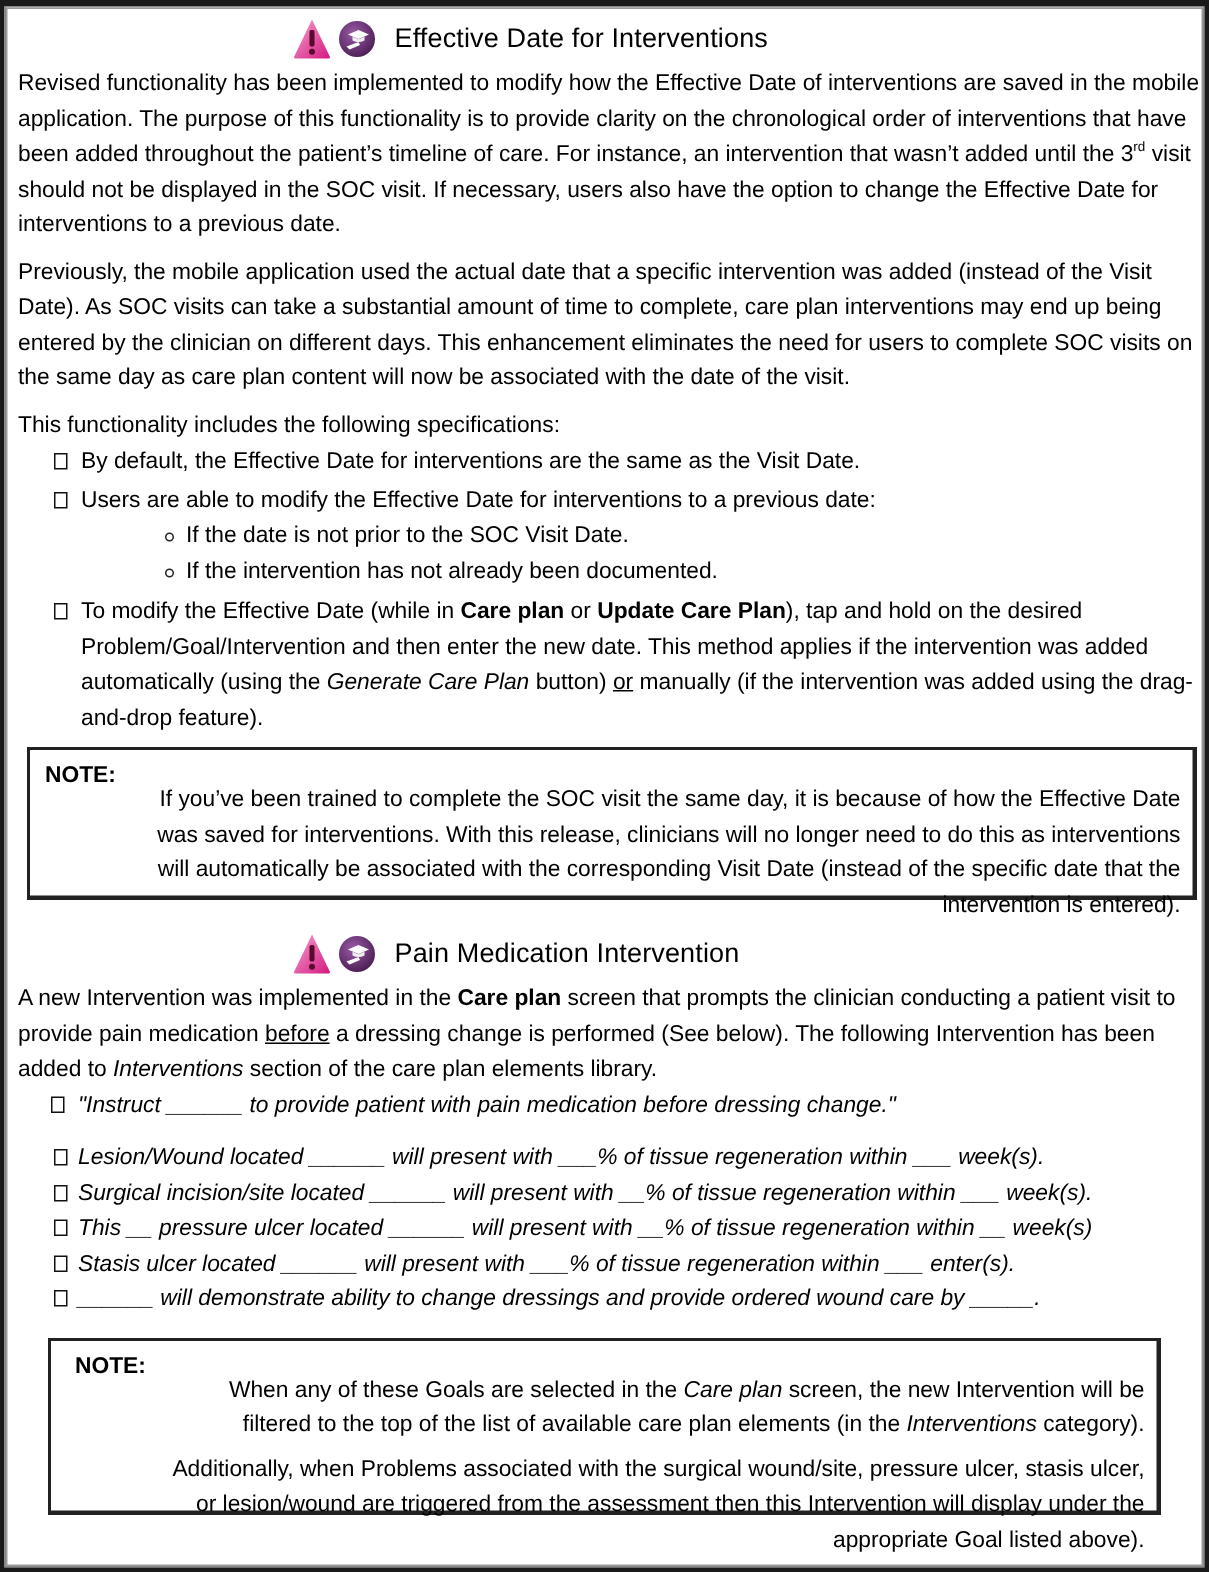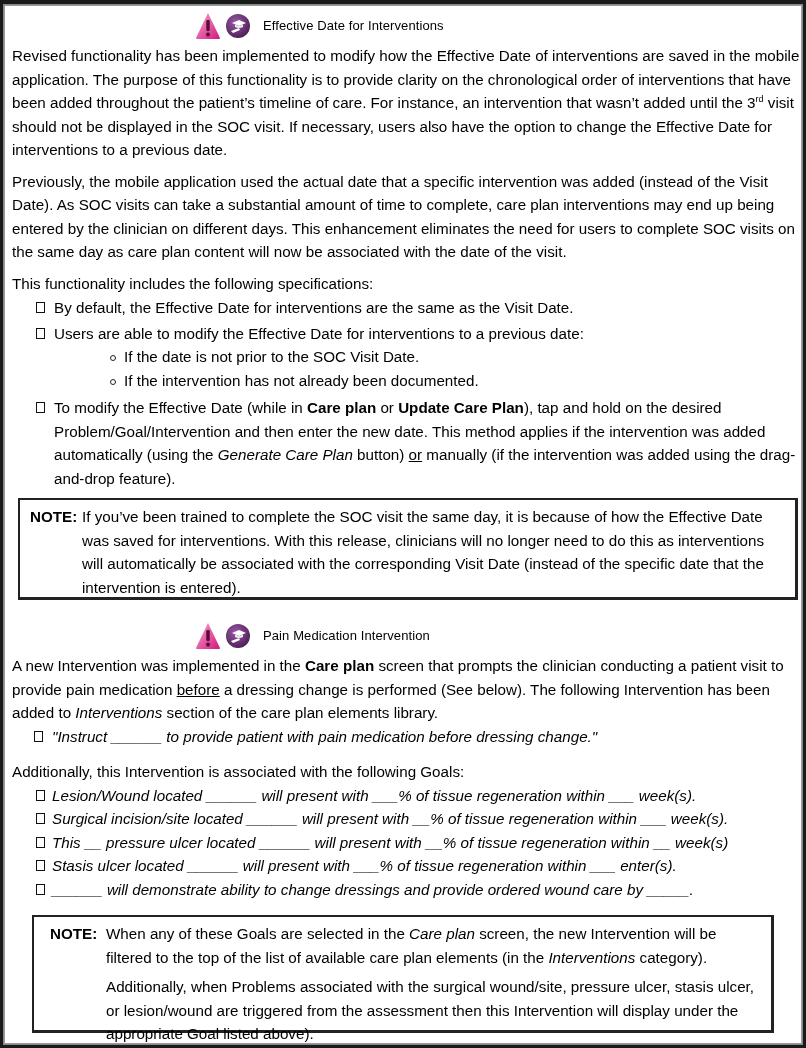--- a/index.html
+++ b/index.html
@@ -17,21 +17,21 @@
       box-shadow: inset 0 0 0 1px #888;
     }
     .frame::after {
       content: ""; position: absolute; left: 1px; top: 1px; right: 1px; bottom: 1px;
       border: 1px solid #9a9a9a; pointer-events: none;
     }
     .content { position: absolute; left: 12px; top: 8px; width: 790px; }
 
     .heading {
       height: 36px; display: flex; align-items: center;
-      font-size: 13px; letter-spacing: 0.1px;
+      font-size: 18px; letter-spacing: 0.1px;
     }
     .heading .icons { display: flex; align-items: center; gap: 4px; margin-right: 12px; }
     .h1 { padding-left: 183px; }
     .h2 { padding-left: 183px; }
 
     .warn-icon svg, .grad-icon svg { display: block; }
 
     p.para { margin-bottom: 8px; }
     .spec-intro { margin-bottom: 1px; }
     ul.specs { list-style: none; padding-left: 22px; }
@@ -47,22 +47,23 @@
       border: 1px solid #222; border-radius: 50%;
     }
     b { font-weight: bold; }
     i { font-style: italic; }
     u { text-decoration: underline; }
 
     .note {
       position: relative;
       border: 2px solid #222;
       border-right-width: 3px; border-bottom-width: 3px;
-      padding: 5px 8px 6px 62px;
+      padding: 21px 8px 6px 62px;
       margin: 8px 0 0 6px;
+      text-align: right;
     }
     .note .label {
       position: absolute; left: 10px; top: 5px; font-weight: bold;
     }
     .note1 { width: 780px; margin-left: 6px; height: 102px; }
     .note2 { width: 742px; margin-left: 20px; margin-top: 14px; height: 118px; padding-left: 72px; }
     .note2 .label { left: 16px; }
 
     .goals { list-style: none; padding-left: 22px; }
     .goals li { position: relative; padding-left: 18px; font-style: italic; margin-bottom: 0; white-space: nowrap; }
@@ -175,21 +176,20 @@
     <span>Pain Medication Intervention</span>
   </div>
 
   <p class="para" style="margin-bottom:0;"><span>A new Intervention was implemented in the </span><b>Care plan</b><span> screen that prompts the clinician conducting a patient visit to provide pain medication </span><u>before</u><span> a dressing change is performed (See below). The following Intervention has been added to </span><i>Interventions</i><span> section of the care plan elements library.</span></p>
 
   <div class="instr">
     <span class="box"></span>
     <span>"Instruct ______ to provide patient with pain medication before dressing change."</span>
   </div>
 
-  <p>Additionally, this Intervention is associated with the following Goals:</p>
   <ul class="goals">
     <li><span class="box"></span><span>Lesion/Wound located ______ will present with ___% of tissue regeneration within ___ week(s).</span></li>
     <li><span class="box"></span><span>Surgical incision/site located ______ will present with __% of tissue regeneration within ___ week(s).</span></li>
     <li><span class="box"></span><span>This __ pressure ulcer located ______ will present with __% of tissue regeneration within __ week(s)</span></li>
     <li><span class="box"></span><span>Stasis ulcer located ______ will present with ___% of tissue regeneration within ___ enter(s).</span></li>
     <li><span class="box"></span><span>______ will demonstrate ability to change dressings and provide ordered wound care by _____.</span></li>
   </ul>
 
   <div class="note note2">
     <span class="label">NOTE:</span>

